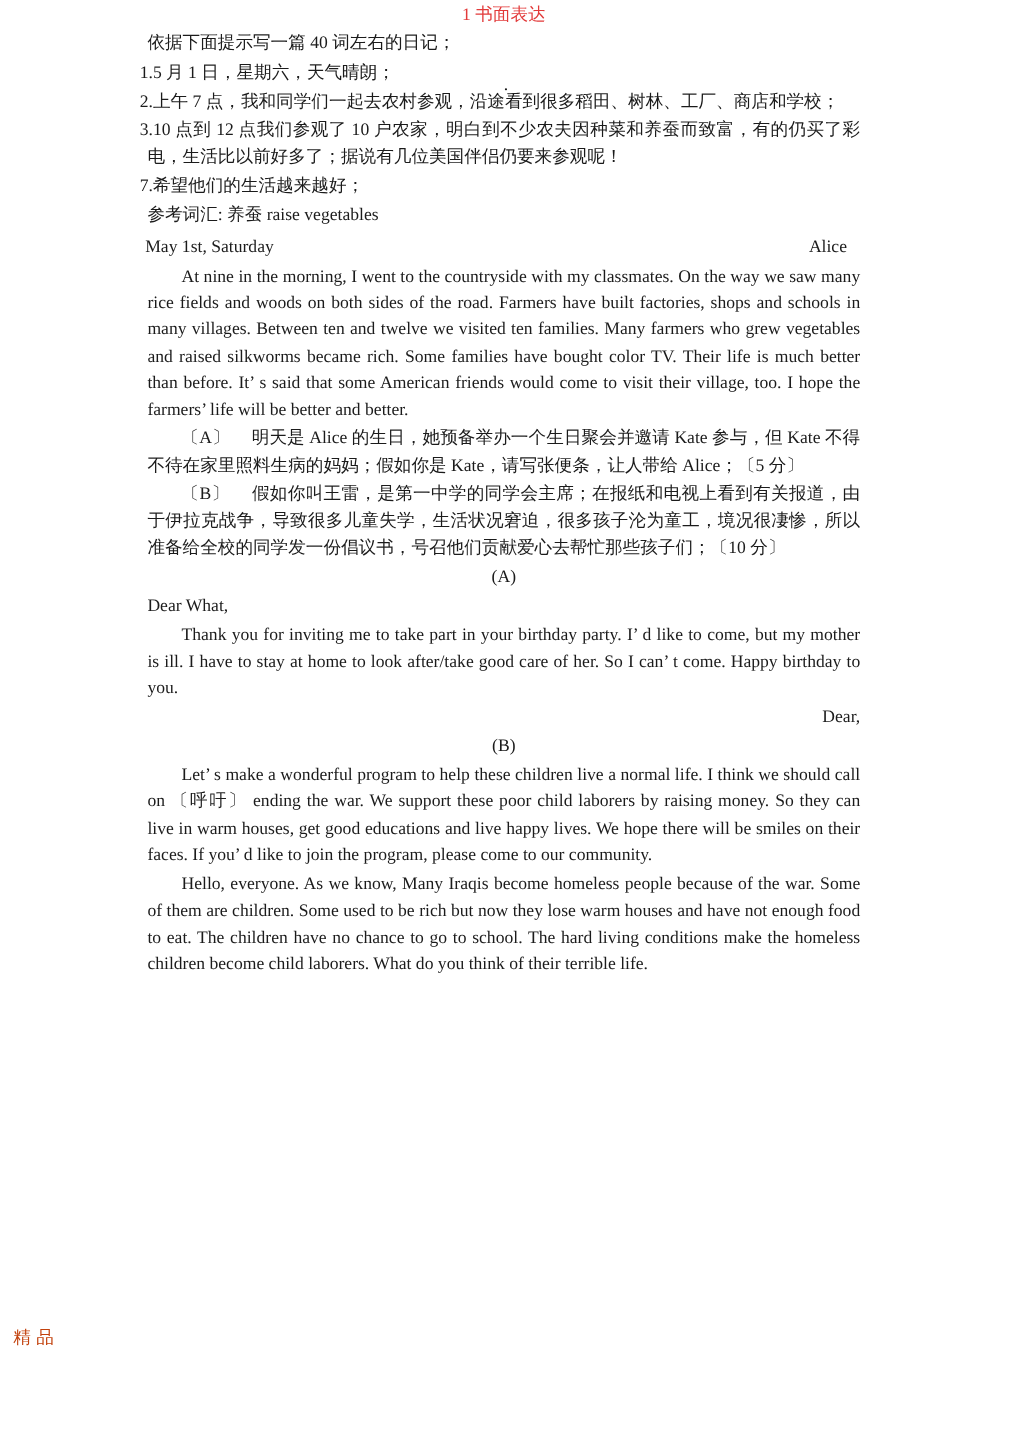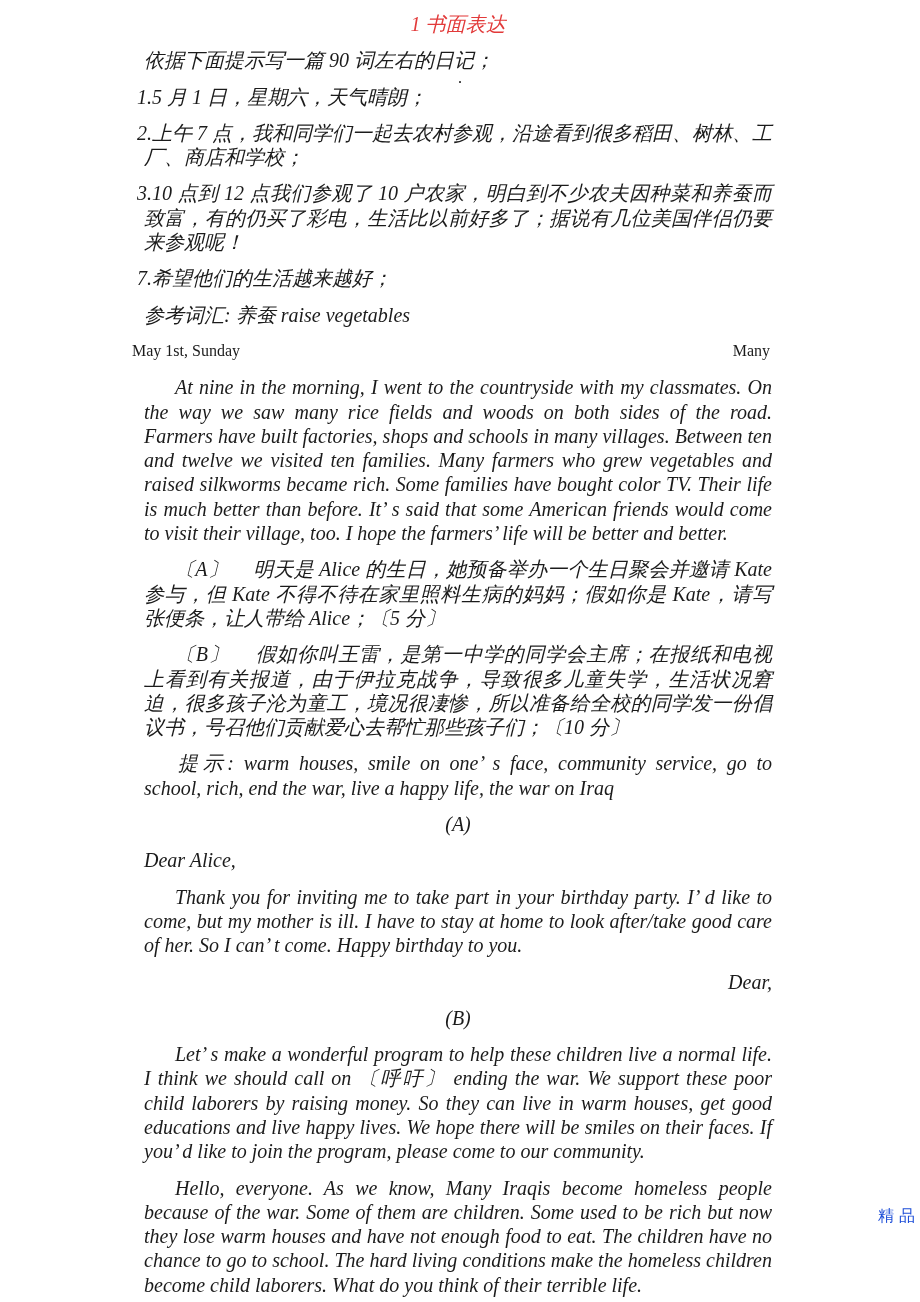--- a/index.html
+++ b/index.html
@@ -20,21 +20,21 @@
     line-height: 24px;
     color: #111;
   }
   .content {
     position: absolute;
     left: 132px;
     right: 136px;
     top: 0;
     line-height: 24.3px;
   }
-  .content p, .content h2 { margin: 12px; padding: 0; font-weight: normal; font-size: 20px; font-style: italic; }
+  .content p, .content h2 { margin: 2px; padding: 0; font-weight: normal; font-size: 16px; }
   .sec-title {
     text-align: center;
     color: #e23a3a;
   }
   .t1 { margin-top: 108px; margin-bottom: 6px; }
   .t2 { margin-top: 38px; margin-bottom: 2px; }
   .intro { padding-left: 40px; }
   .item { padding-left: 46px; text-indent: -7px; text-align: justify; }
   .dateline {
     margin-top: 5px;
@@ -47,54 +47,54 @@
     text-indent: 31px;
   }
   .hints { text-indent: 34px; }
   .center-label { text-align: center; }
   .closing { text-align: right; }
   .signature { text-align: right; padding-right: 9px; }
   .taska { margin-top: 2px; }
   .footer {
     position: absolute;
     top: 1206px; left: 0; right: 0;
-    text-align: right;
+    text-align: left;
     font-size: 16px;
     letter-spacing: 5px;
-    color: #1d4ed8;
+    color: #c2410c;
+    padding-left: 12px;
   }
 </style>
 </head>
 <body>
 
 <div class="page">
   <div class="top-dot">.</div>
 
   <div class="content">
 
     <h2 class="sec-title t1">1 书面表达</h2>
-    <p class="intro">依据下面提示写一篇 90 词左右的日记；</p>
+    <p class="intro">依据下面提示写一篇 40 词左右的日记；</p>
     <p class="item">1.5 月 1 日，星期六，天气晴朗；</p>
     <p class="item">2.上午 7 点，我和同学们一起去农村参观，沿途看到很多稻田、树林、工厂、商店和学校；</p>
     <p class="item">3.10 点到 12 点我们参观了 10 户农家，明白到不少农夫因种菜和养蚕而致富，有的仍买了彩电，生活比以前好多了；据说有几位美国伴侣仍要来参观呢！</p>
     <p class="item">7.希望他们的生活越来越好；</p>
     <p class="intro">参考词汇: 养蚕 raise vegetables</p>
 
     <div class="dateline">
-      <span>May 1st, Sunday</span>
-      <span class="weather">Many</span>
+      <span>May 1st, Saturday</span>
+      <span class="weather">Alice</span>
     </div>
     <p class="para">At nine in the morning, I went to the countryside with my classmates. On the way we saw many rice fields and woods on both sides of the road. Farmers have built factories, shops and schools in many villages. Between ten and twelve we visited ten families. Many farmers who grew vegetables and raised silkworms became rich. Some families have bought color TV. Their life is much better than before. It’ s said that some American friends would come to visit their village, too. I hope the farmers’ life will be better and better.</p>
 
     <p class="para taska">〔A〕　 明天是 Alice 的生日，她预备举办一个生日聚会并邀请 Kate 参与，但 Kate 不得不待在家里照料生病的妈妈；假如你是 Kate，请写张便条，让人带给 Alice；〔5 分〕</p>
     <p class="para">〔B〕　 假如你叫王雷，是第一中学的同学会主席；在报纸和电视上看到有关报道，由于伊拉克战争，导致很多儿童失学，生活状况窘迫，很多孩子沦为童工，境况很凄惨，所以准备给全校的同学发一份倡议书，号召他们贡献爱心去帮忙那些孩子们；〔10 分〕</p>
-    <p class="para hints">提示: warm houses, smile on one’ s face, community service, go to school, rich, end the war, live a happy life, the war on Iraq</p>
 
     <p class="center-label">(A)</p>
-    <p class="salutation">Dear Alice,</p>
+    <p class="salutation">Dear What,</p>
     <p class="para">Thank you for inviting me to take part in your birthday party. I’ d like to come, but my mother is ill. I have to stay at home to look after/take good care of her. So I can’ t come. Happy birthday to you.</p>
     <p class="closing">Dear,</p>
 
     <p class="center-label">(B)</p>
     <p class="para">Let’ s make a wonderful program to help these children live a normal life. I think we should call on 〔呼吁〕 ending the war. We support these poor child laborers by raising money. So they can live in warm houses, get good educations and live happy lives. We hope there will be smiles on their faces. If you’ d like to join the program, please come to our community.</p>
     <p class="para">Hello, everyone. As we know, Many Iraqis become homeless people because of the war. Some of them are children. Some used to be rich but now they lose warm houses and have not enough food to eat. The children have no chance to go to school. The hard living conditions make the homeless children become child laborers. What do you think of their terrible life.</p>
 
   </div>
 
   <div class="footer">精品</div>

